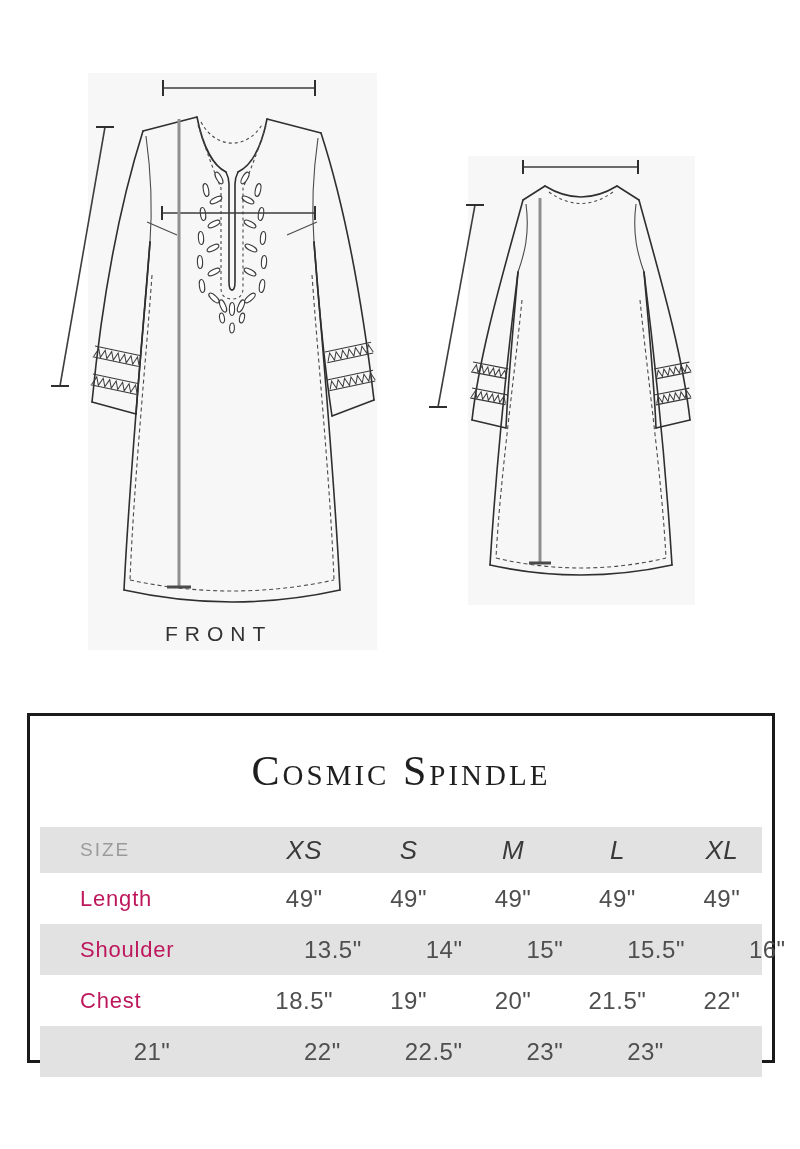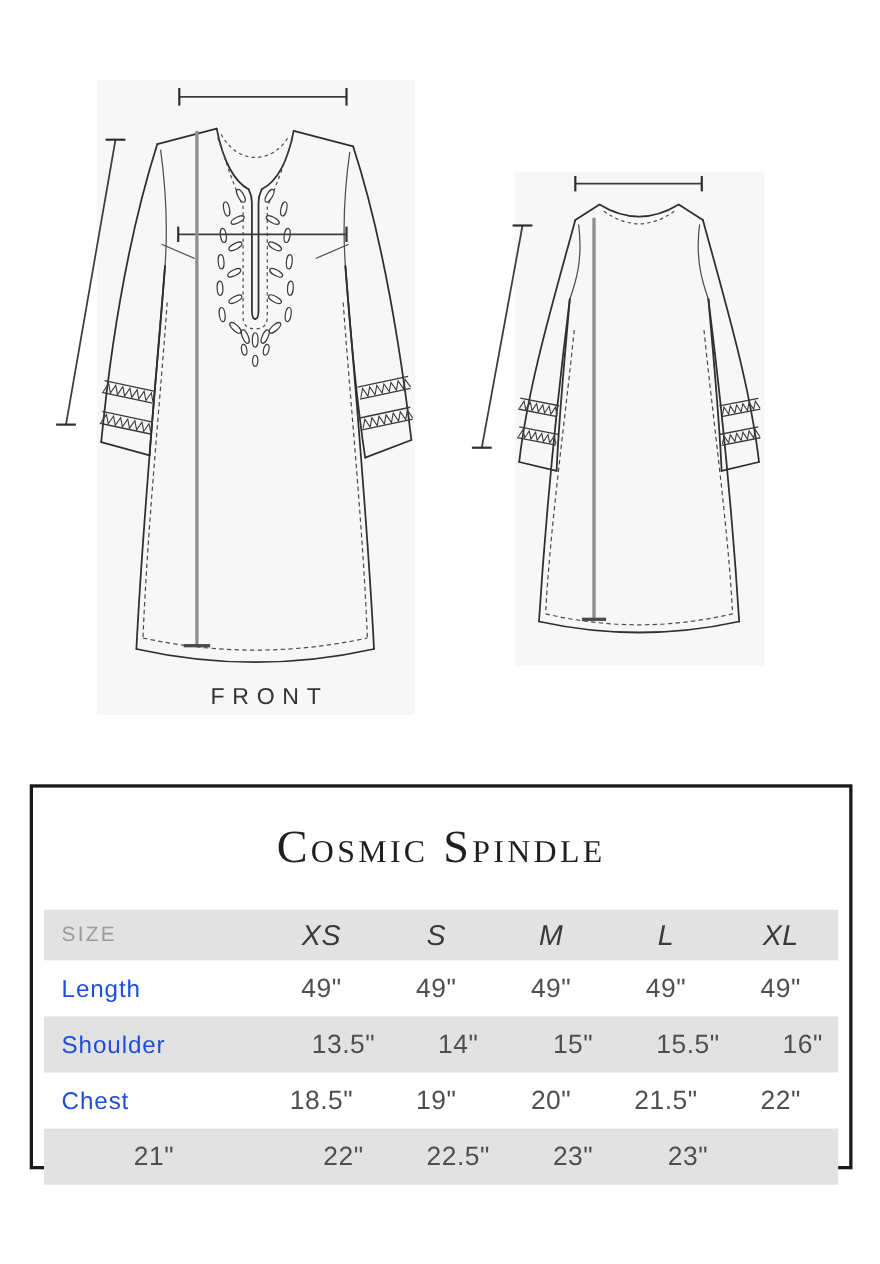--- a/index.html
+++ b/index.html
@@ -14,21 +14,21 @@
   .dashedfine{ fill:none; stroke:#4a4a4a; stroke-width:1.1; stroke-dasharray:3 3; }
   .measure  { stroke:#3d3d3d; stroke-width:1.6; }
   .tick     { stroke:#2f2f2f; stroke-width:2; }
   .lenline  { stroke:#8f8f8f; stroke-width:3; }
   .lentick  { stroke:#4a4a4a; stroke-width:3; }
   .petal    { fill:#ffffff; stroke:#3a3a3a; stroke-width:1.1; }
   .band line { stroke:#3a3a3a; stroke-width:1.2; }
   .band path { fill:none; stroke:#3a3a3a; stroke-width:1; }
 
   .view-label {
-    position:absolute; width:160px; text-align:center;
+    position:absolute; width:160px; text-align:left;
     font-size:21px; letter-spacing:7px; color:#333333; font-weight:400;
   }
   #front-label { left:165px; top:622px; }
   #back-label  { left:503px; top:620px; }
 
   
   .chart-box {
     position:absolute; left:27px; top:713px; width:748px; height:350px;
     background:#ffffff; border:3px solid #1a1a1a;
   }
@@ -38,23 +38,23 @@
     font-size:42px; letter-spacing:3px; color:#1f1f1f;
   }
   .size-table { margin:31px 10px 0 10px; }
   .trow {
     display:grid; grid-template-columns:200px 1fr 1fr 1fr 1fr 1fr;
     align-items:center;
   }
   .trow.header { height:46px; background:#e2e2e2; }
   .trow.data   { height:51px; }
   .trow.stripe { background:#e2e2e2;gap:40px; }
-  .cell { text-align:center; color:#4f4f4f; font-size:24px; letter-spacing:0.5px; }
+  .cell { text-align:center; color:#4f4f4f; font-size:24px; letter-spacing:0.5px;margin-left:24px; }
   .cell.rowlabel {
-    text-align:left; padding-left:16px; color:#1d4ed8; font-size:22px;
+    text-align:left; padding-left:16px; color:#be185d; font-size:22px;
     letter-spacing:0.8px;
   }
   .cell.sizehead { color:#3a3a3a; font-size:26px;font-style:italic; }
   .cell.sizelabel {
     text-align:left; padding-left:16px; color:#9b9b9b; font-size:19px;
     letter-spacing:2px;
   }
 </style>
 </head>
 <body>

